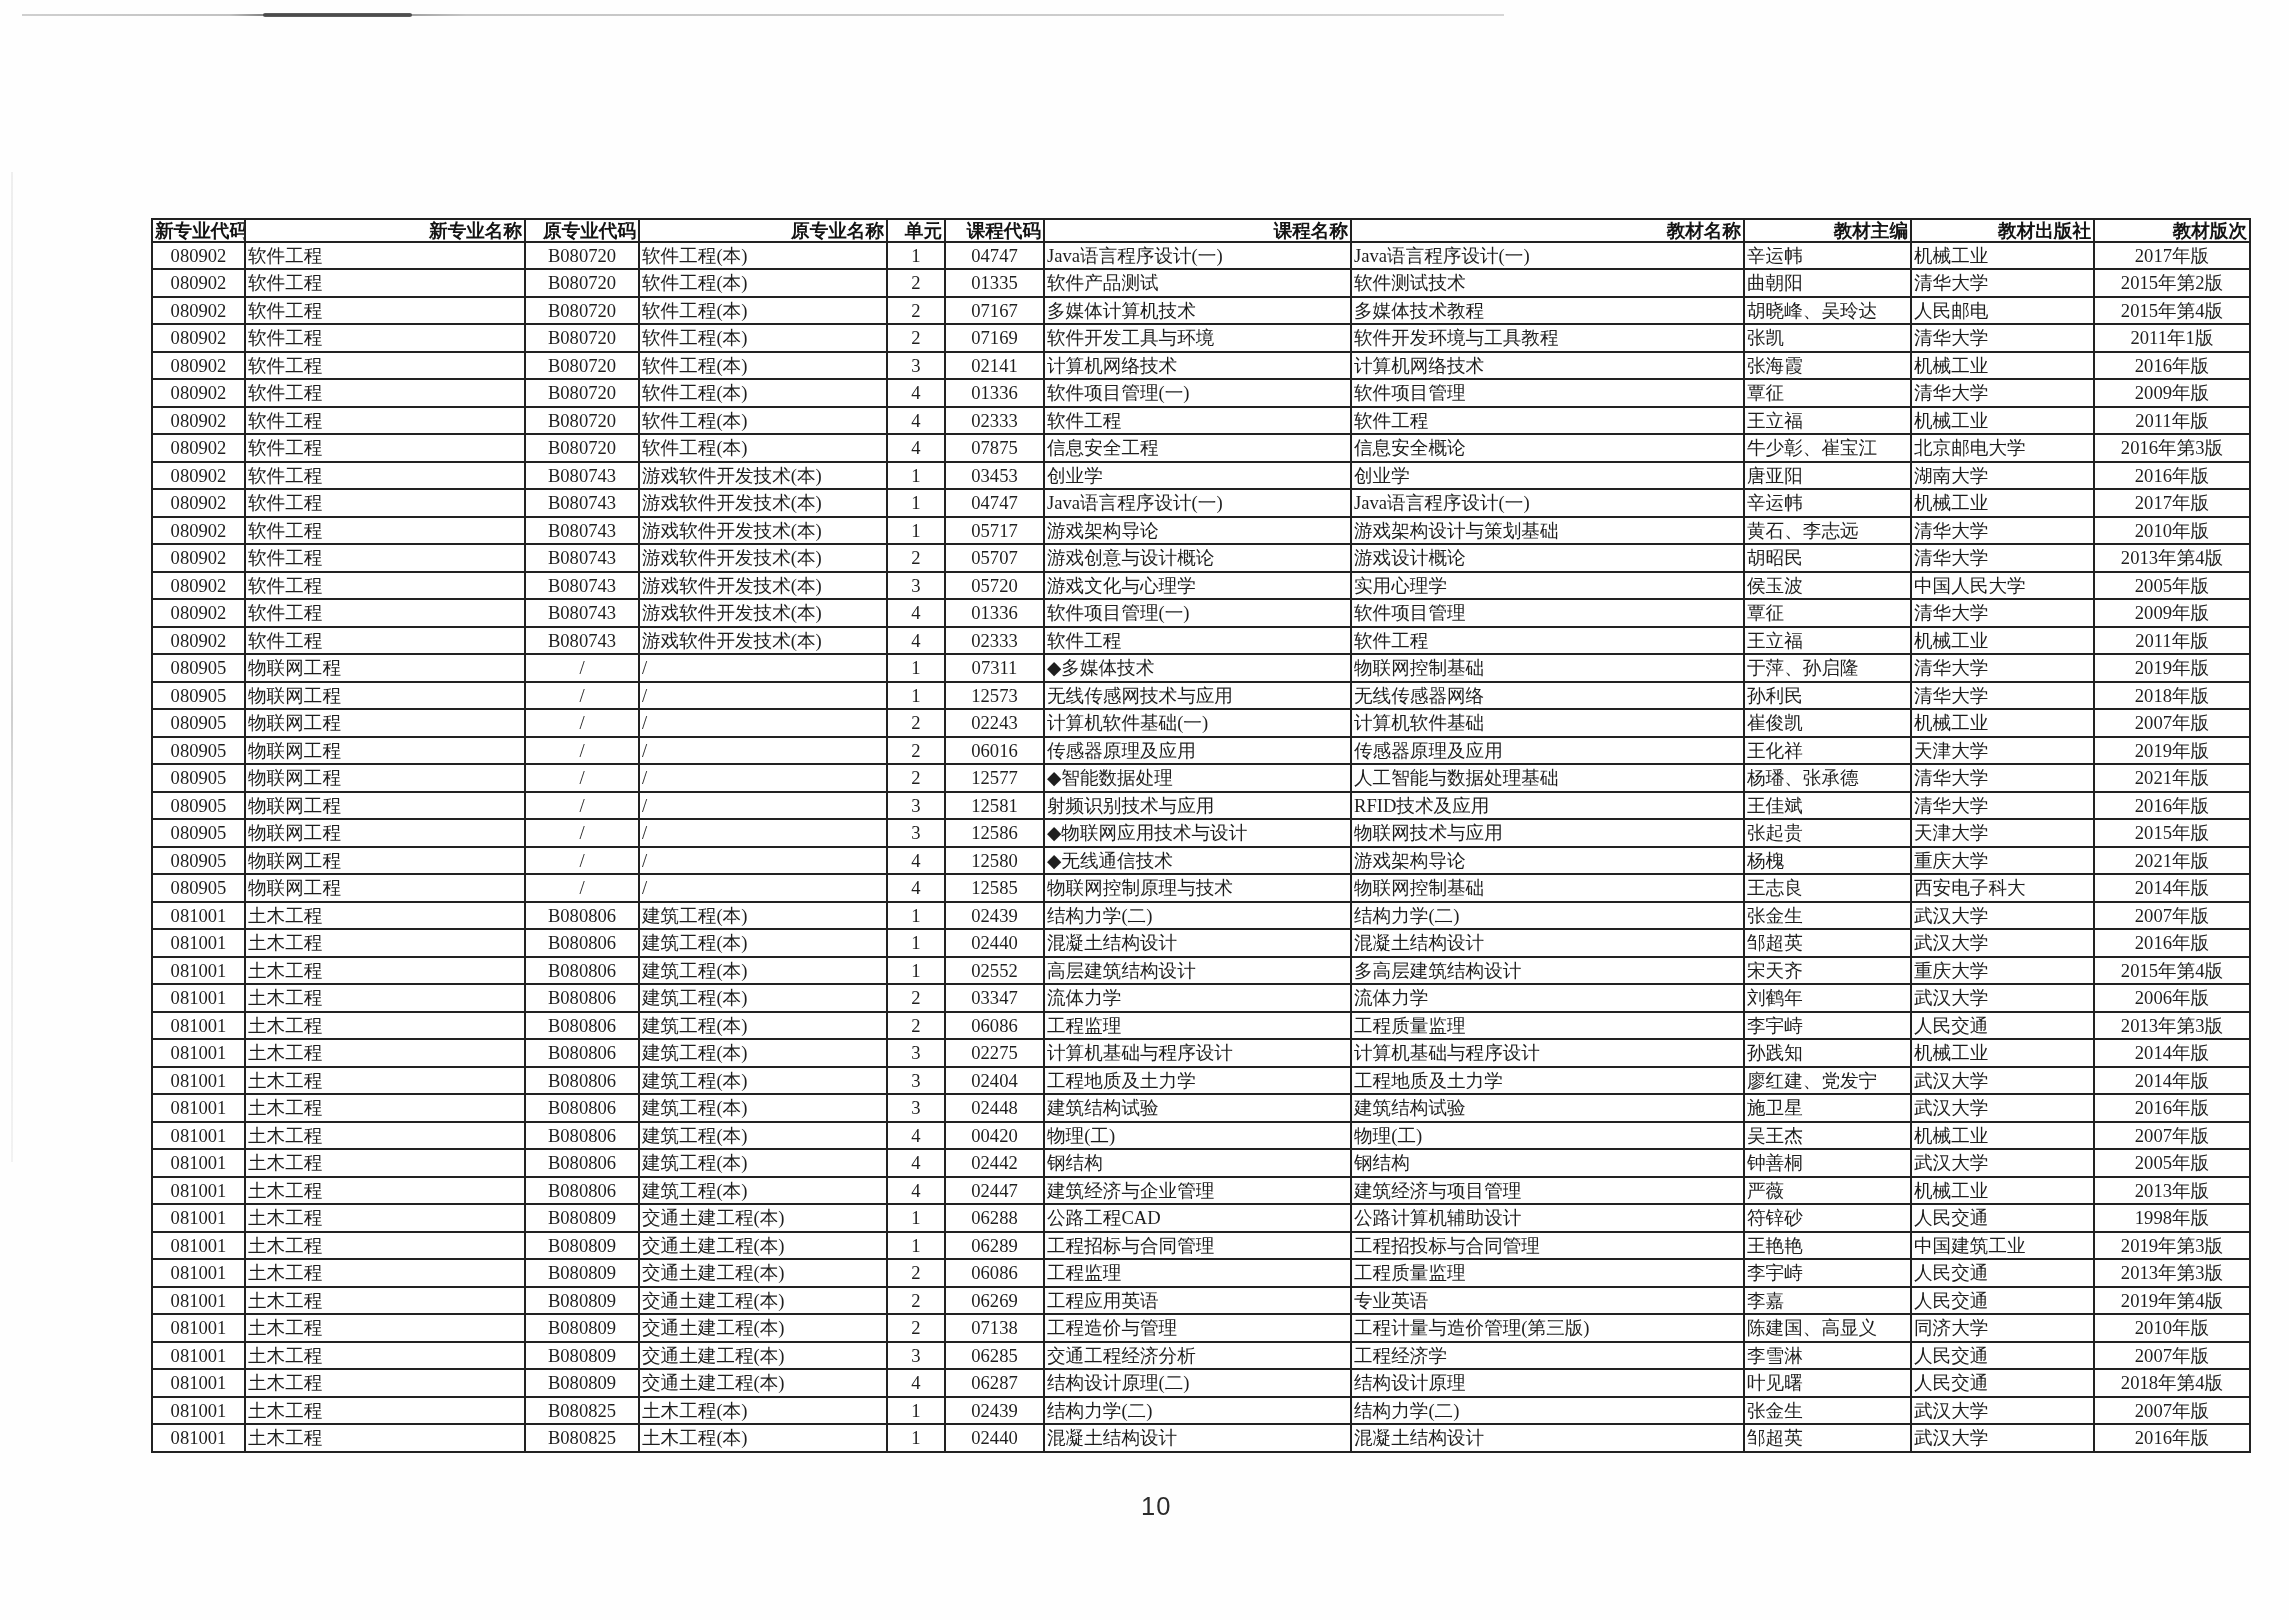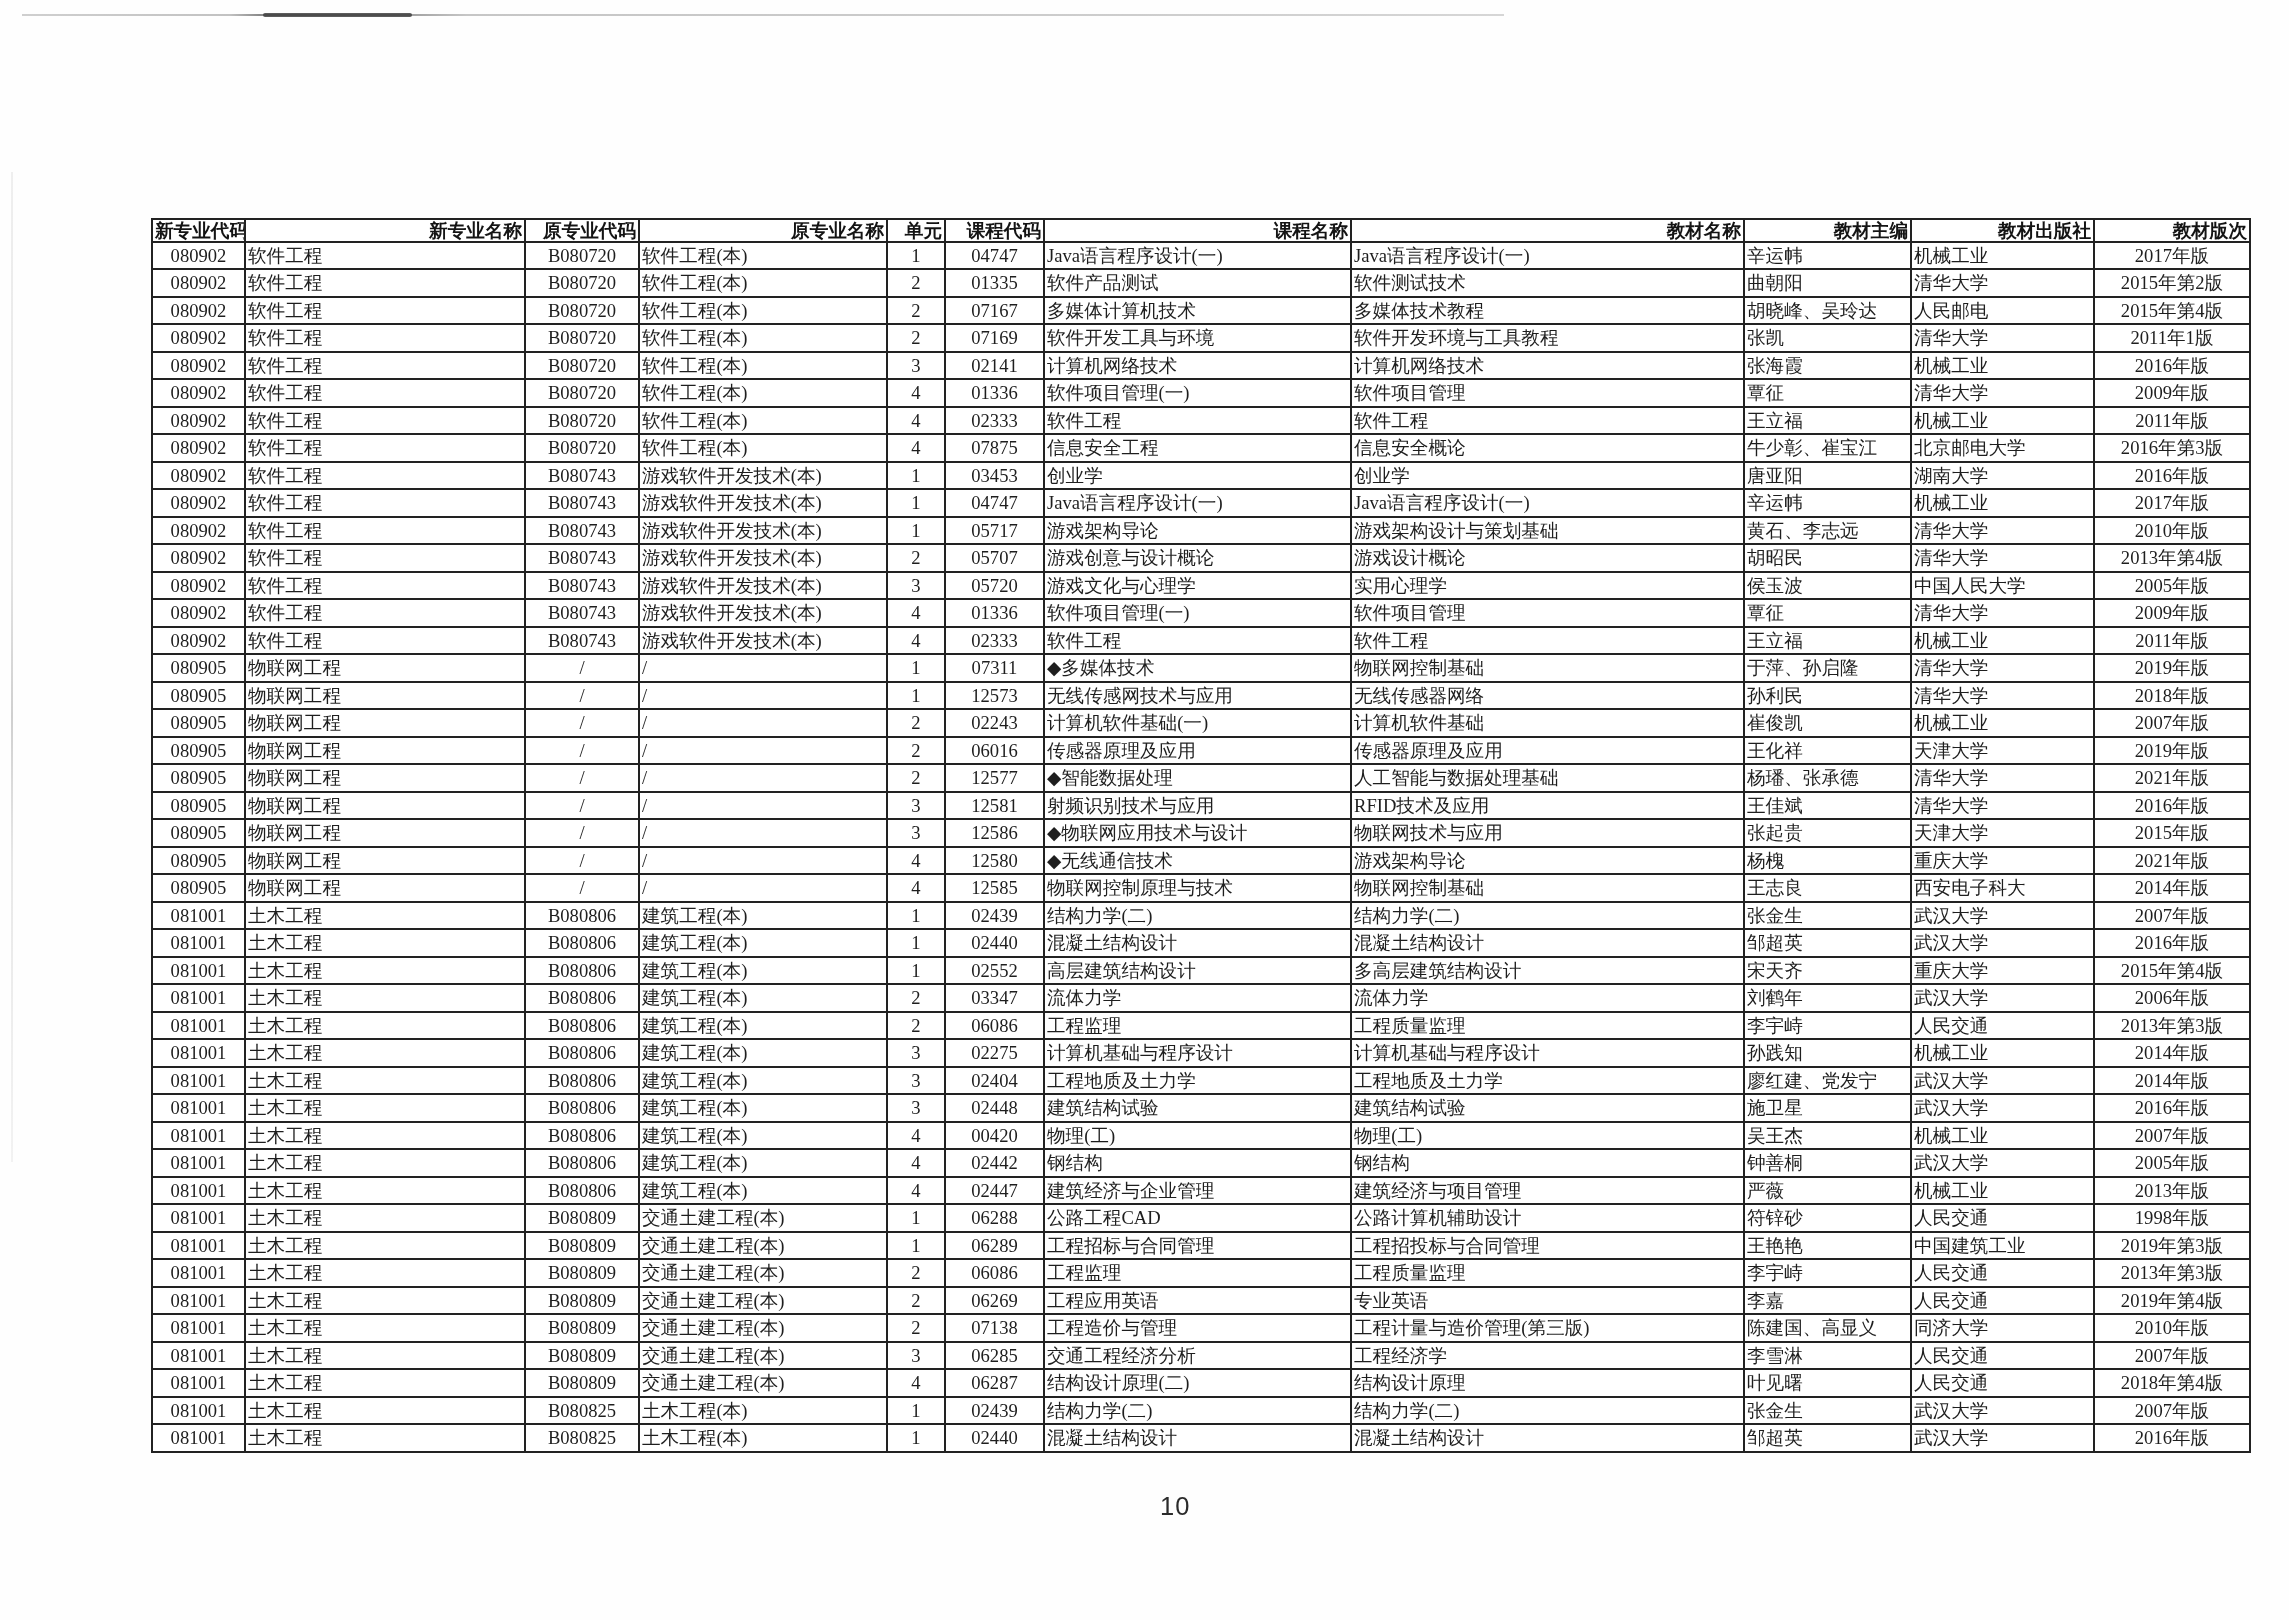--- a/index.html
+++ b/index.html
@@ -42,21 +42,21 @@
   }
   table.grid td{
     height:25.5px;font-size:18.6px;padding:0 2px;color:#1e1e1e;
   }
   td.al{text-align:left;padding-left:7.8px;}
   td.ac{text-align:center;}
 
   .page-number{
     position:absolute;left:1141px;top:1492px;
     font-family:"Liberation Sans","DejaVu Sans",sans-serif;
-    font-size:25.5px;color:#2b2b2b;letter-spacing:1px;margin-left:19px;
+    font-size:25.5px;color:#2b2b2b;letter-spacing:1px;
   }
 </style>
 </head>
 <body>
 
 <div class="page">
 
   <div class="scan-line-top"></div>
   <div class="scan-smudge"></div>
   <div class="scan-line-left"></div>

